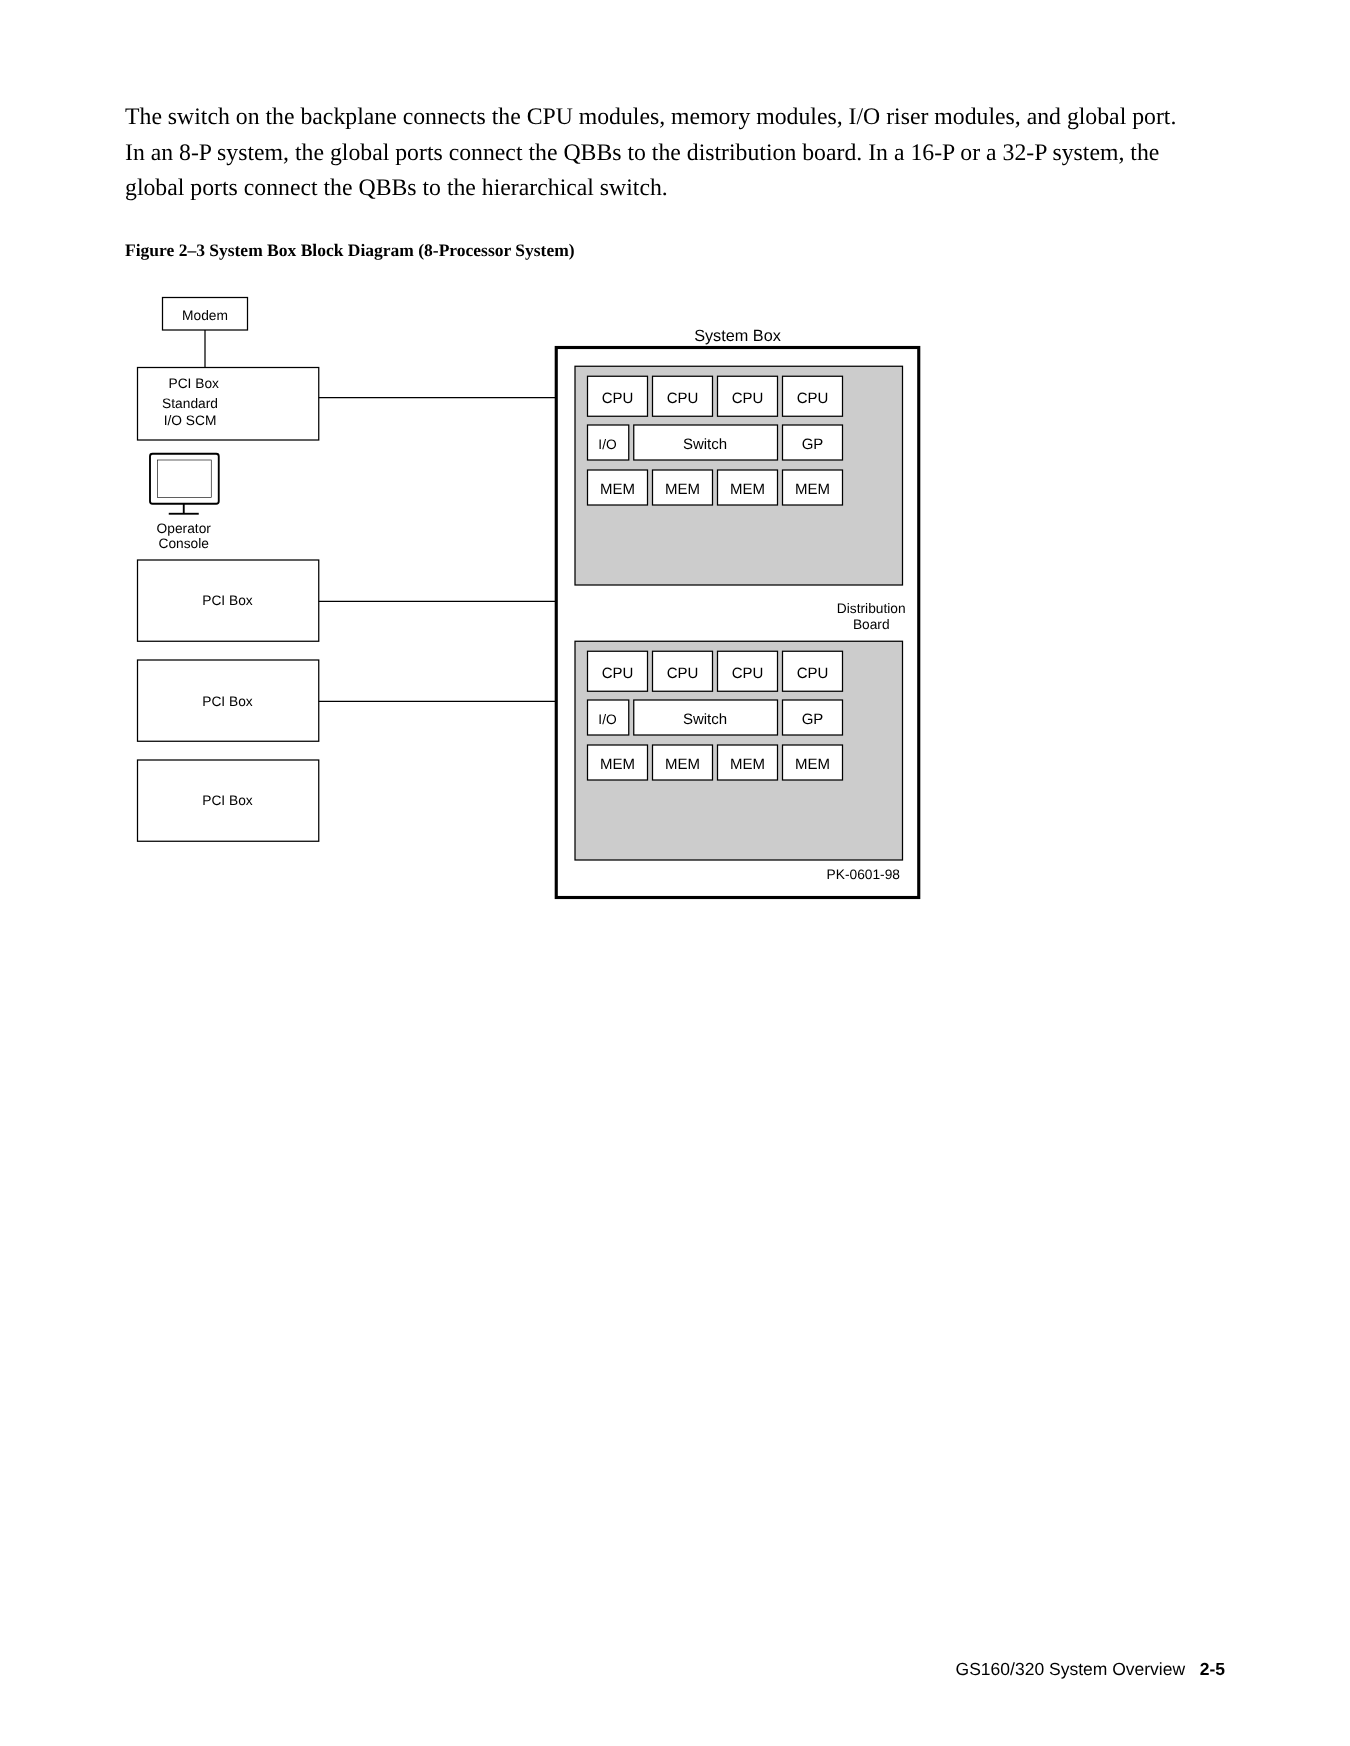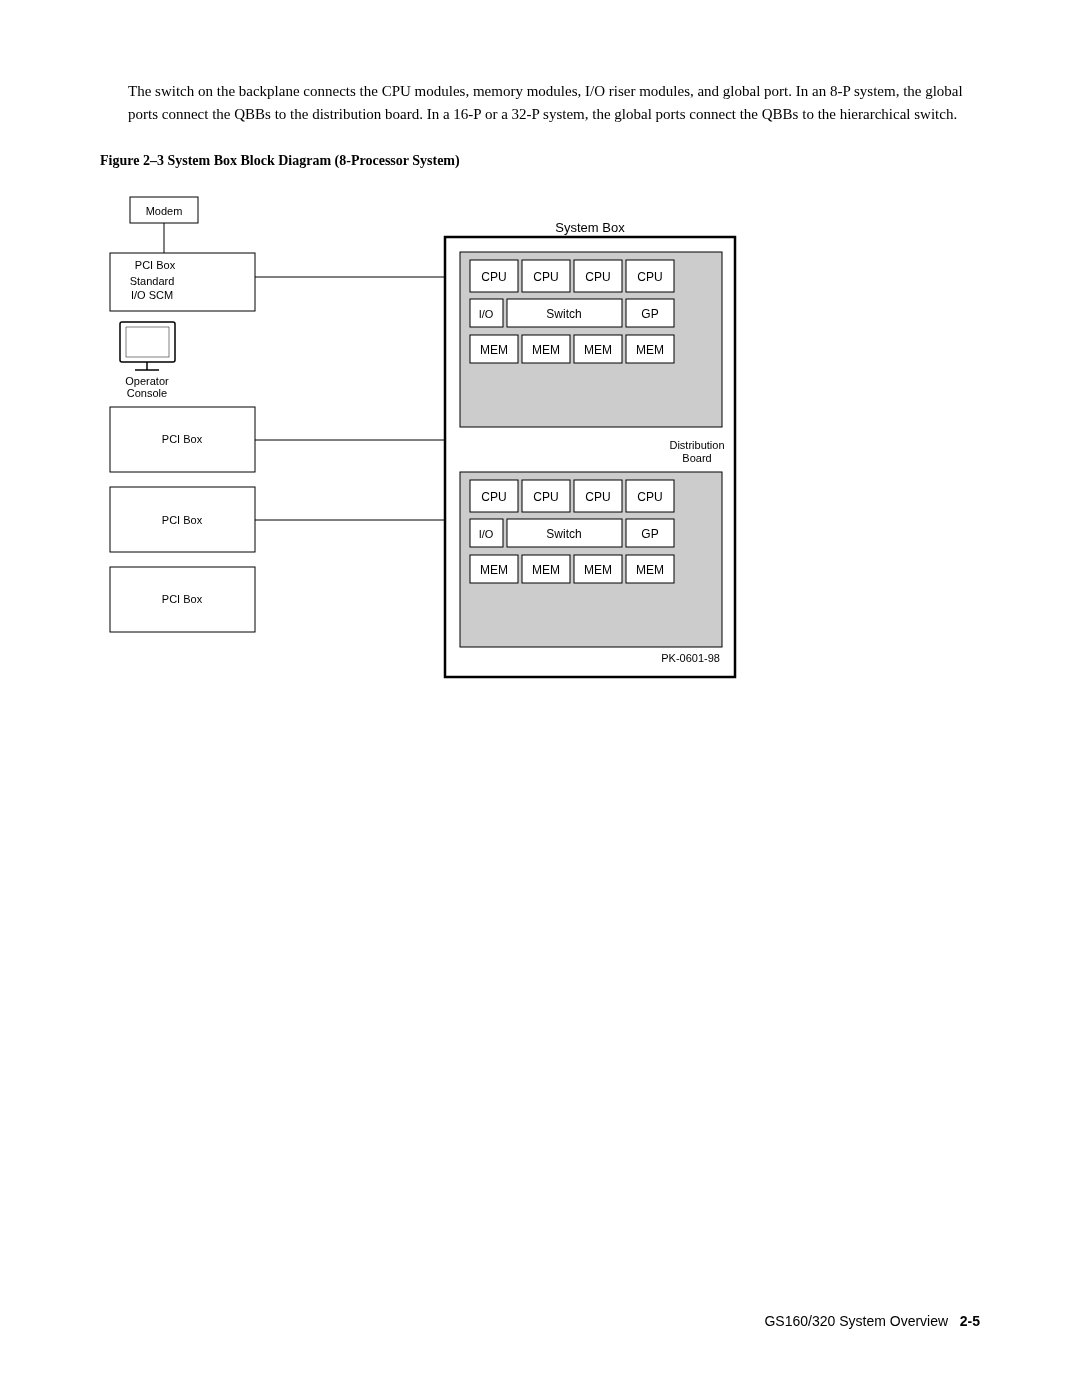--- a/index.html
+++ b/index.html
@@ -7,25 +7,24 @@
       background: #ffffff;
       font-family: 'Times New Roman', Times, serif;
       width: 1080px;
       min-height: 1397px;
       position: relative;
       padding: 80px 100px 80px 100px;
       color: #000;
     }
 
     .body-text {
-      font-size: 15px;
+      font-size: 19px;
       line-height: 1.5;
       margin-bottom: 28px;
       max-width: 860px;
-      margin-left: 28px;
     }
 
     .figure-caption {
       font-size: 14px;
       font-weight: bold;
       margin-bottom: 18px;
     }
 
     .diagram-container {
       width: 860px;
@@ -140,15 +139,15 @@
     <rect x="474" y="368" width="48" height="28" fill="white" stroke="black" stroke-width="1"></rect>
     <text x="498" y="387" text-anchor="middle" font-size="12">MEM</text>
     <rect x="526" y="368" width="48" height="28" fill="white" stroke="black" stroke-width="1"></rect>
     <text x="550" y="387" text-anchor="middle" font-size="12">MEM</text>
 
     <text x="620" y="475" text-anchor="end" font-size="11">PK-0601-98</text>
 
   </svg>
 </div>
 
-<div style="position: absolute; bottom: 68px; right: 100px; font-family: Arial, sans-serif; font-size: 14px;">
+<div style="position: absolute; bottom: 54px; right: 100px; font-family: Arial, sans-serif; font-size: 14px;">
   <span>GS160/320 System Overview</span>&nbsp;&nbsp;&nbsp;<strong>2-5</strong>
 </div>
 
 </body></html>

